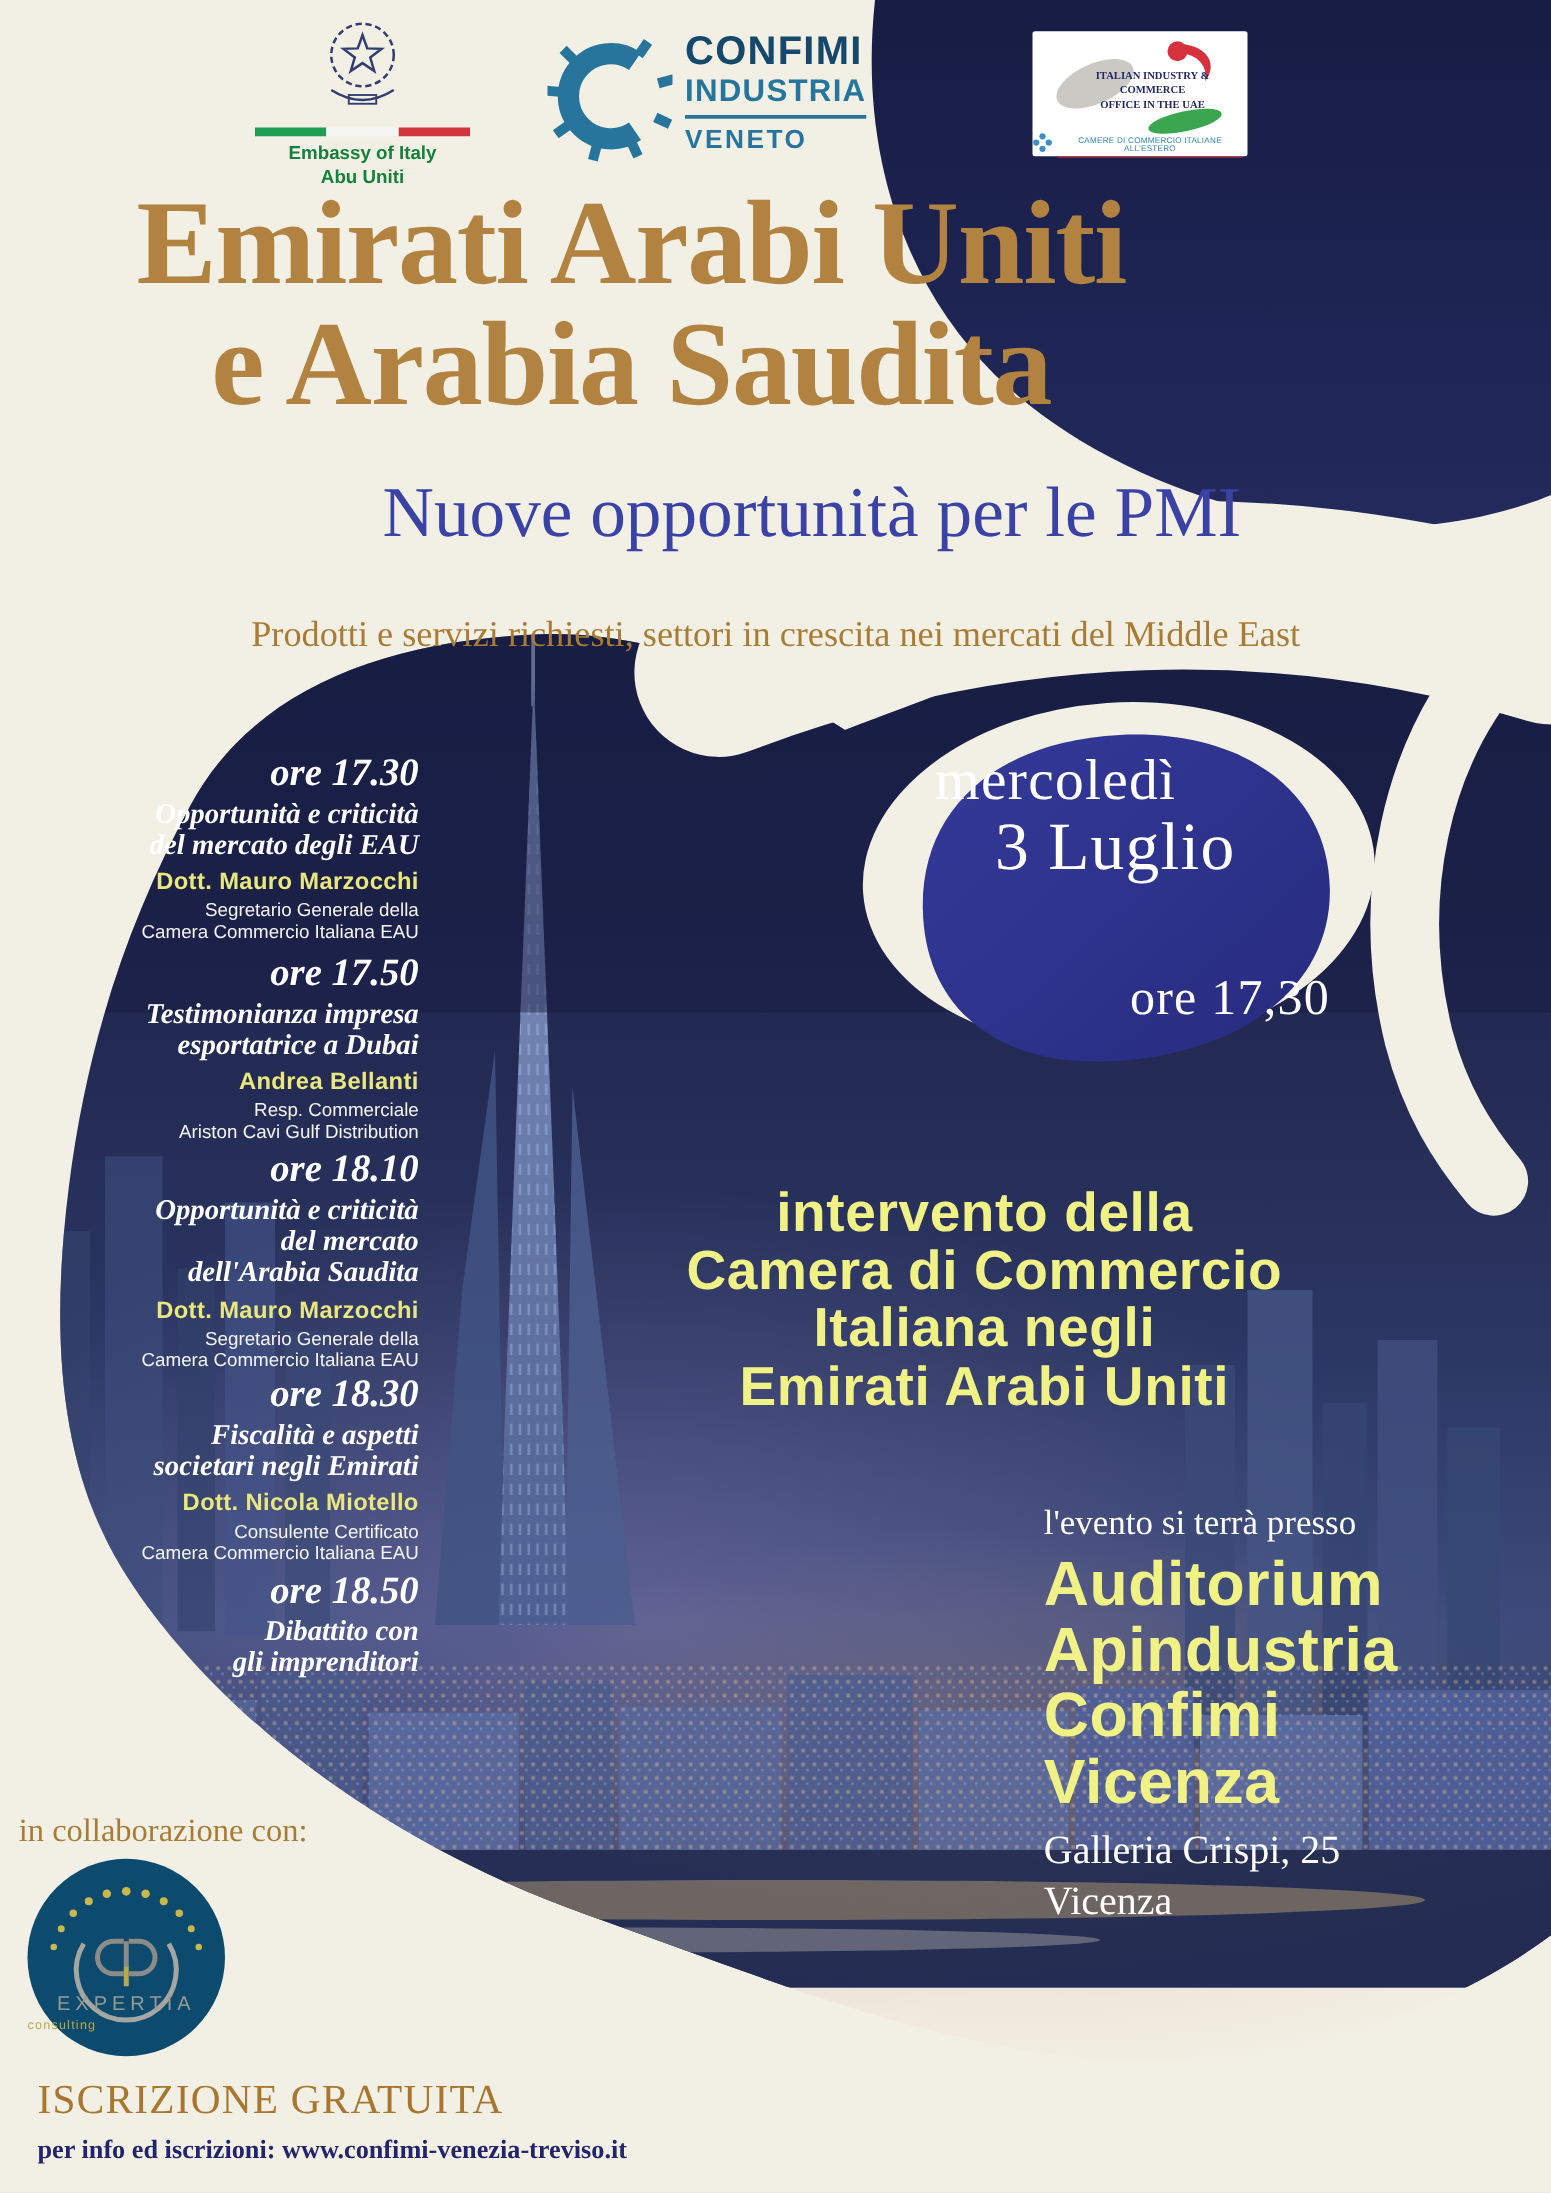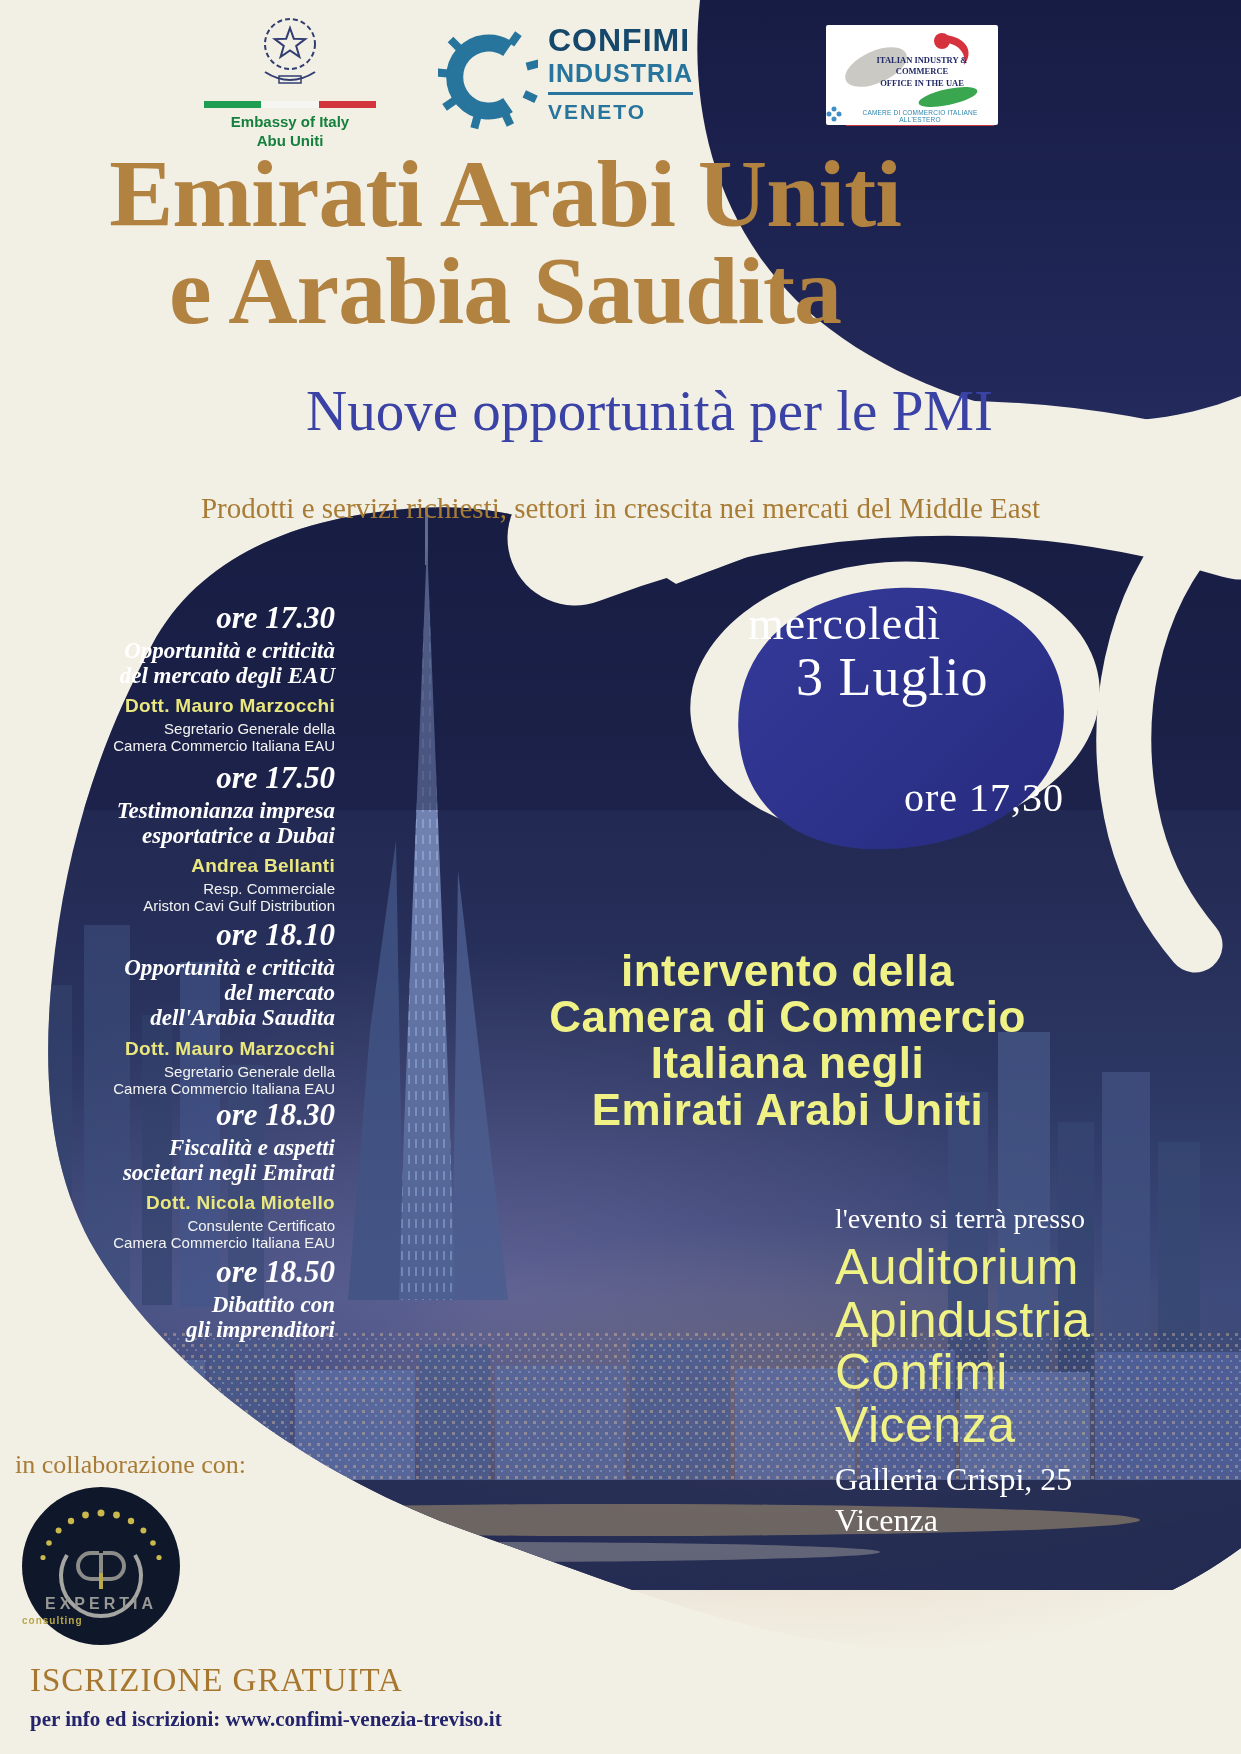--- a/index.html
+++ b/index.html
@@ -44,27 +44,27 @@
   .bd-weekday{left:748px;top:597px;font-size:46px;letter-spacing:1px;}
   .bd-date{left:796px;top:646px;font-size:54px;letter-spacing:1px;}
   .bd-year{left:878px;top:697px;width:186px;text-align:right;font-size:62px;letter-spacing:1px;}
   .bd-time{left:858px;top:774px;width:206px;text-align:right;font-size:40px;letter-spacing:1px;}
 
   
   .highlight{left:500px;top:948px;width:575px;text-align:center;color:#f0f286;
              font-family:"Liberation Sans",sans-serif;font-weight:bold;font-size:44px;line-height:1.05;letter-spacing:.5px;}
   .venue{left:835px;top:1203px;color:#ffffff;}
   .venue-intro{font-size:28px;}
-  .venue-name{font-family:"Liberation Sans",sans-serif;font-weight:normal;font-size:50px;line-height:1.05;
+  .venue-name{font-family:"Liberation Sans",sans-serif;font-weight:bold;font-size:50px;line-height:1.05;
               color:#f0f286;margin-top:6px;letter-spacing:.5px;}
   .venue-addr{font-size:32px;line-height:1.28;margin-top:8px;}
 
   
   .collab-label{left:15px;top:1450px;font-size:26px;color:#a87c35;}
-  .expertia{left:22px;top:1487px;width:158px;height:158px;background:#0f172a;border-radius:50%;font-weight:bold;}
+  .expertia{left:22px;top:1487px;width:158px;height:158px;background:#0c4a6e;border-radius:50%;}
   .expertia .word{position:absolute;left:0;top:108px;width:158px;text-align:center;
                   font-family:"Liberation Sans",sans-serif;font-size:16px;letter-spacing:4px;color:#989894;}
   .expertia .sub{position:absolute;left:0;top:128px;width:158px;text-align:left;
                  font-family:"Liberation Sans",sans-serif;font-size:10px;color:#b9a94b;letter-spacing:1px;}
   .footer{left:30px;top:1662px;}
   .footer-title{font-size:33px;color:#a8772f;letter-spacing:1px;}
   .footer-info{font-size:21px;font-weight:bold;color:#23246b;margin-top:8px;}
 </style>
 </head>
 <body>

